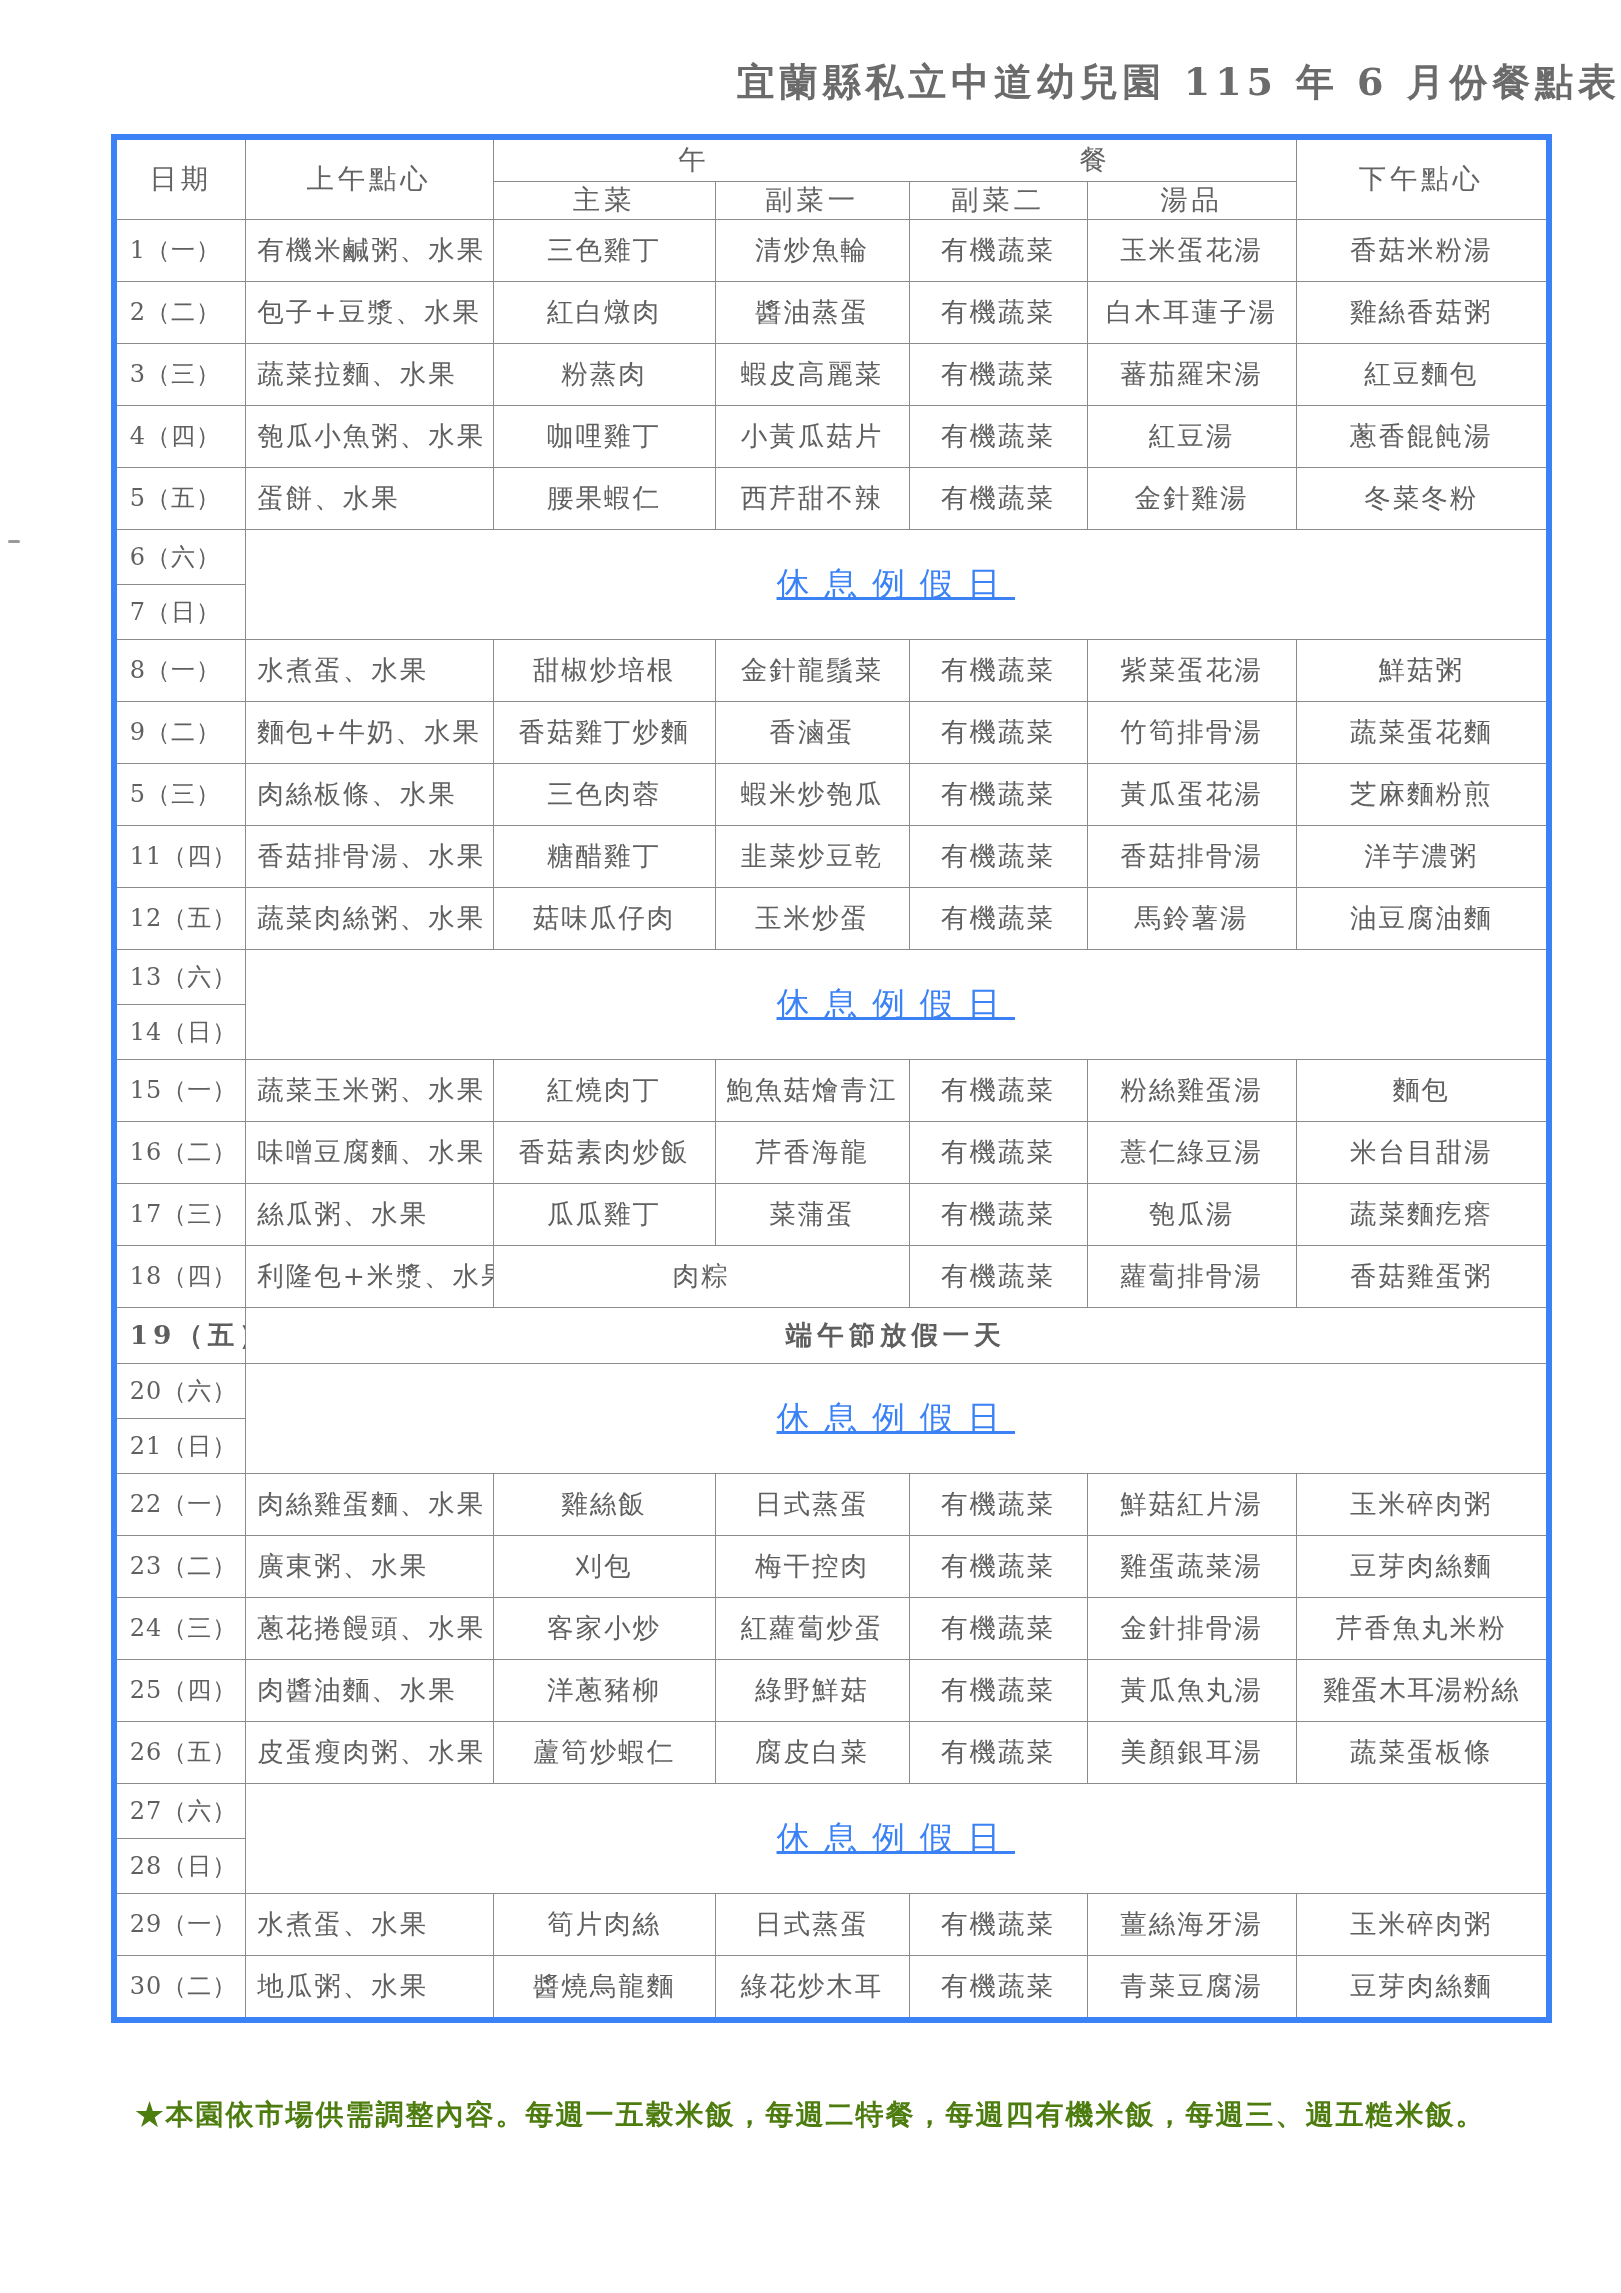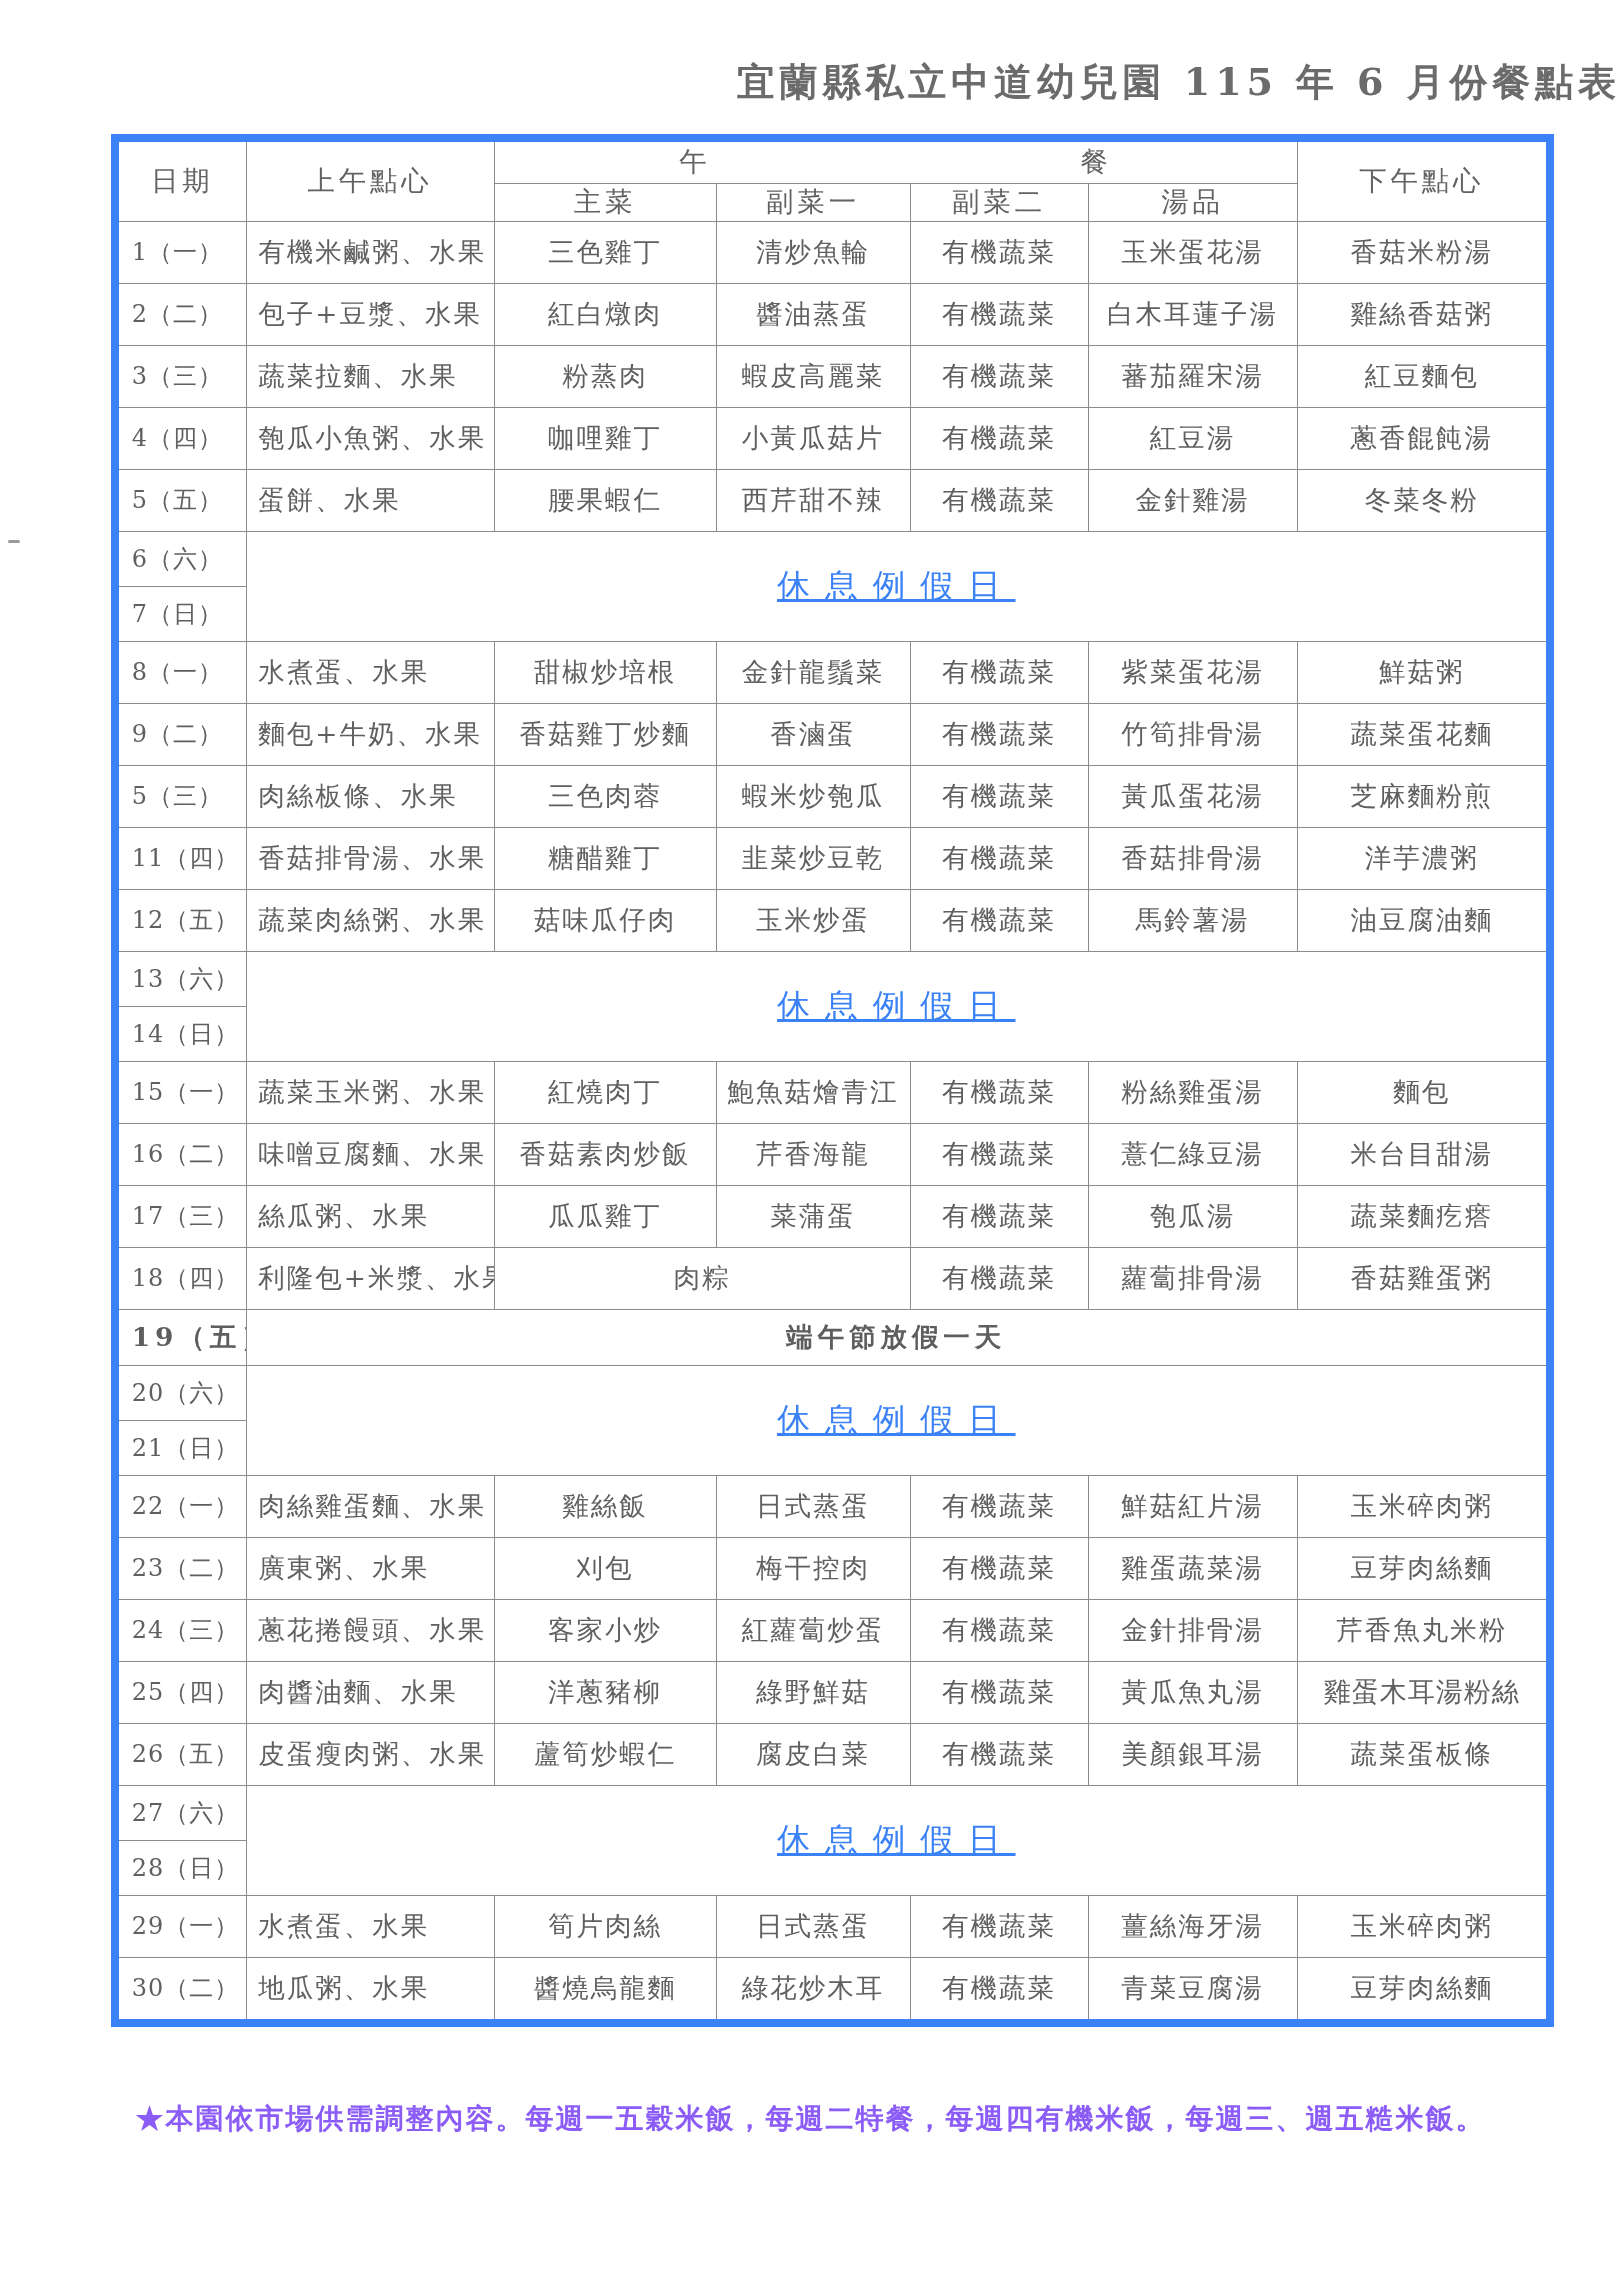--- a/index.html
+++ b/index.html
@@ -17,21 +17,21 @@
     font-size:38px;
     font-weight:700;
     letter-spacing:4.9px;
     color:#6b6b6b;
   }
   table.menu-table{
     border-collapse:collapse;
     table-layout:fixed;
     width:1436px;
     margin:25.5px 0 0 111px;
-    border:8px solid #3b82f6;
+    border:6px solid #3b82f6;
   }
   .menu-table th,.menu-table td{
     border:1.5px solid #8b8b8b;
     vertical-align:middle;
     text-align:center;
     font-weight:400;
     padding:0;
     overflow:hidden;
     white-space:nowrap;
   }
@@ -77,21 +77,21 @@
     letter-spacing:4.9px;
     height:55px;
     color:#5e5e5e;
   }
   td.td-tight{letter-spacing:1px;font-size:27px;}
   .footnote{
     margin-top:73px;
     text-align:center;
     font-size:28px;
     letter-spacing:2px;
-    color:#8b5cf6;
+    color:#4d7c0f;
     font-weight:700;
   }
   .scan-artifact{
     position:absolute;
     left:7.8px;top:540px;
     width:12.7px;height:2.9px;
     background:#9a9a9a;
     border-radius:2px;
   }
 </style>

